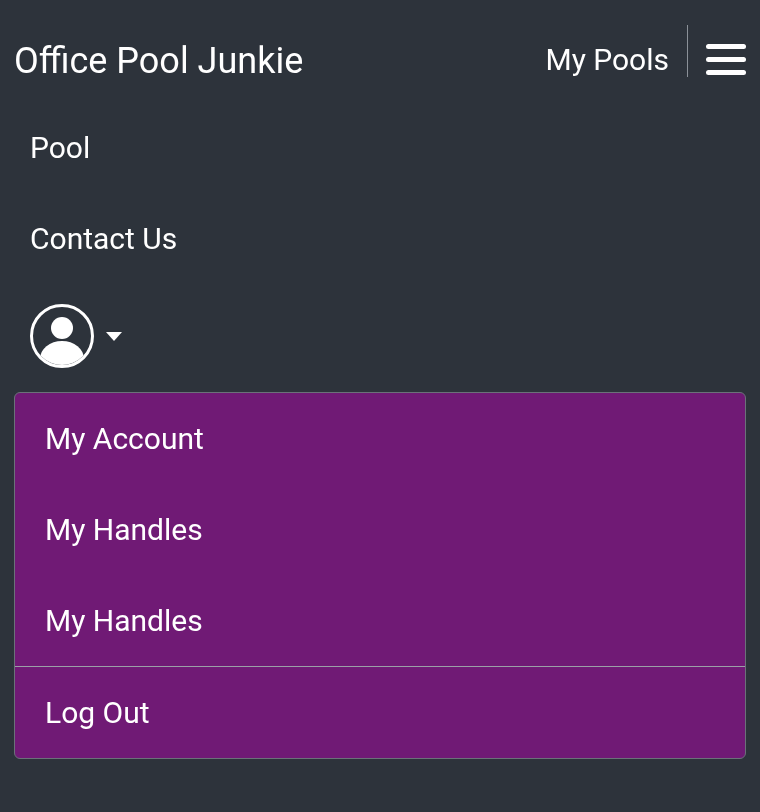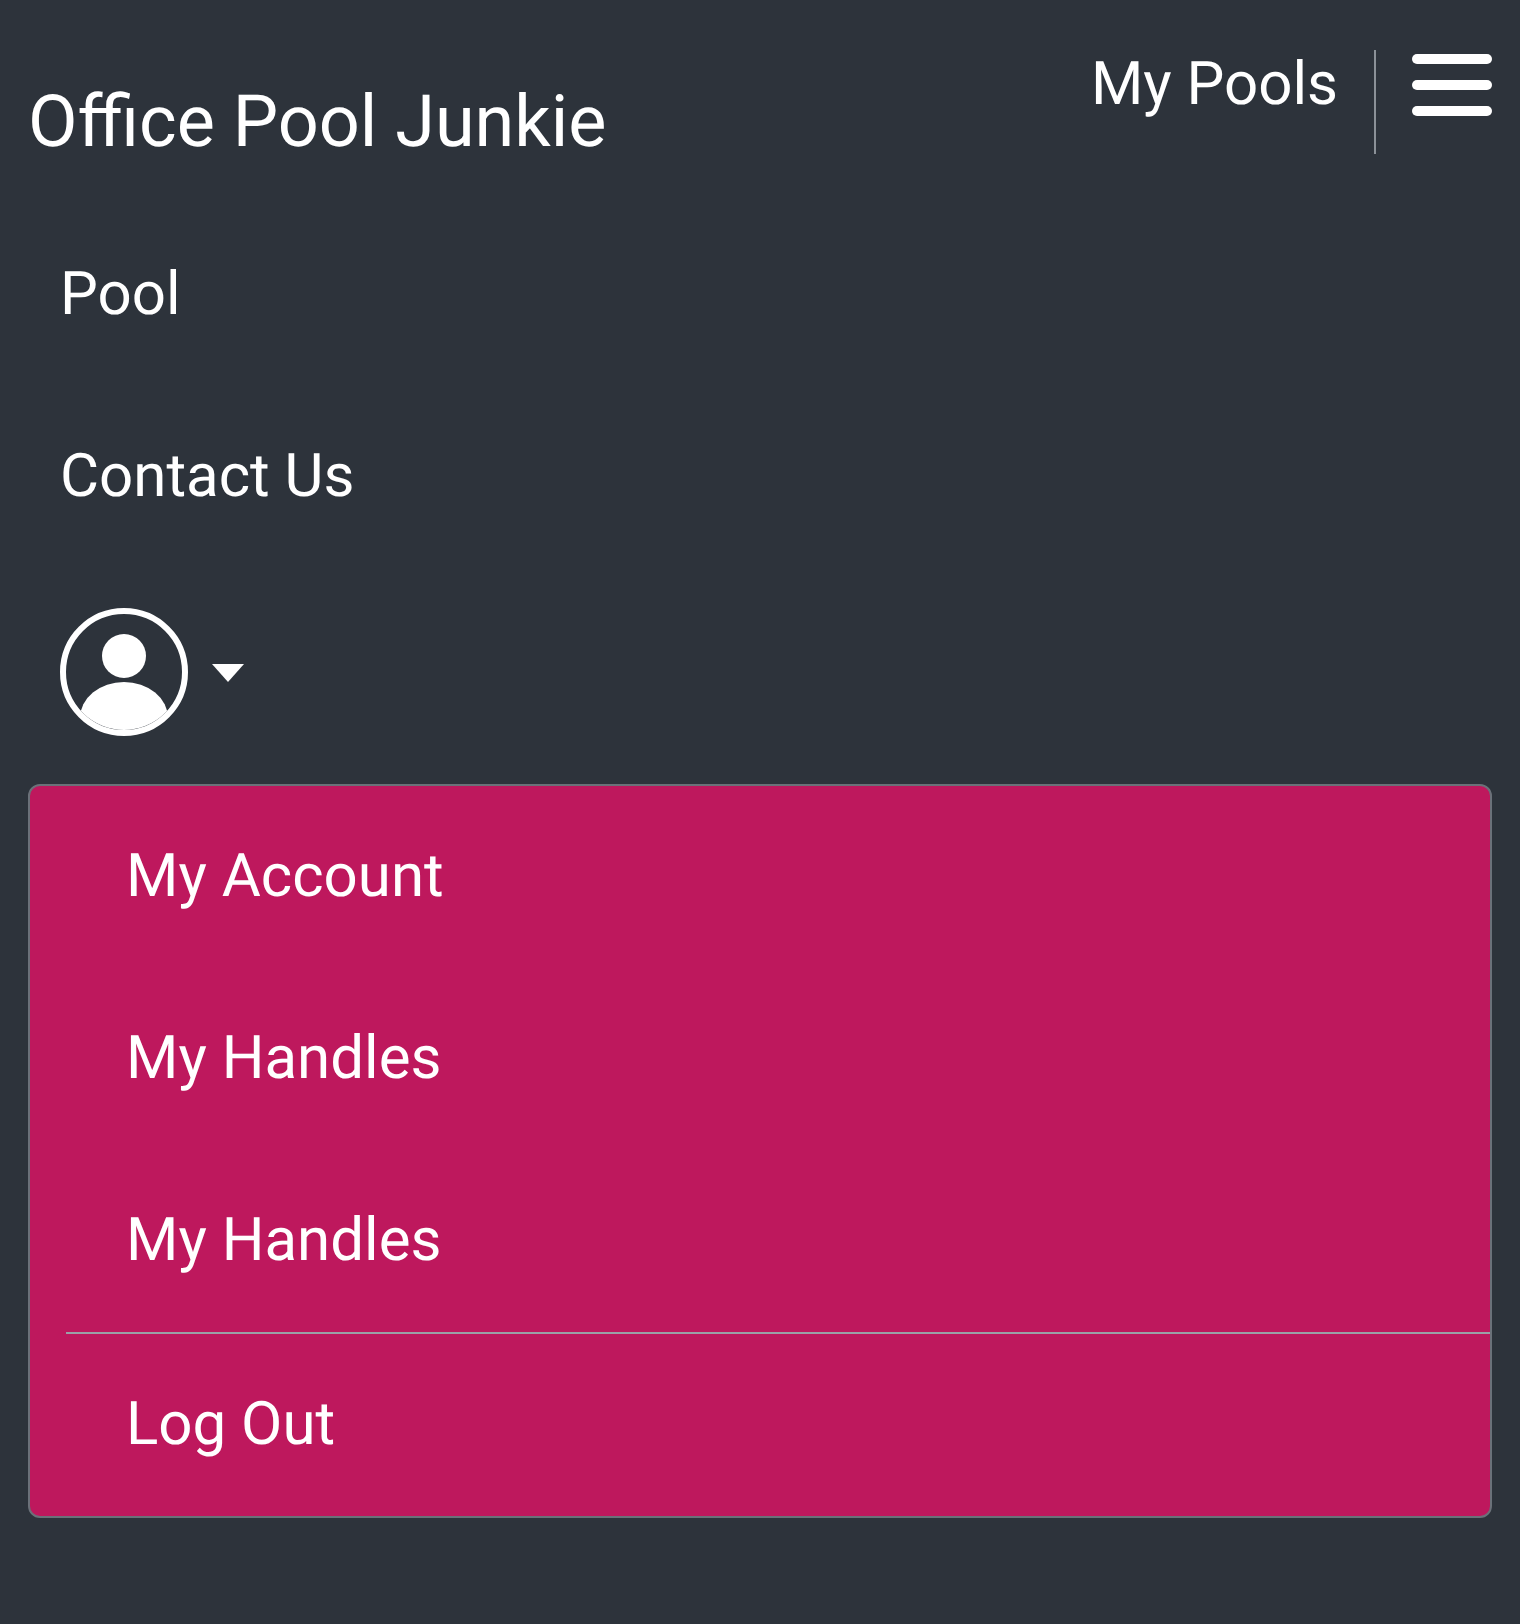--- a/index.html
+++ b/index.html
@@ -22,21 +22,21 @@
       padding: 20px 14px 20px 14px;
     }
     .site-title {
       font-size: 36px;
       font-weight: 400;
       color: #ffffff;
       margin-top: 20px;
     }
     .header-right {
       display: flex;
-      align-items: flex-start;
+      align-items: flex-end;
       gap: 18px;
     }
     .my-pools-link {
       font-size: 30px;
       font-weight: 400;
       color: #ffffff;
       cursor: pointer;
     }
     .divider-vertical {
       width: 1px;
@@ -104,25 +104,24 @@
     .caret-down {
       width: 0;
       height: 0;
       border-left: 8px solid transparent;
       border-right: 8px solid transparent;
       border-top: 9px solid #ffffff;
       margin-left: 4px;
     }
     .dropdown-panel {
       margin: 0 14px;
-      background-color: #be185d;
+      background-color: #701a75;
       border: 1px solid #6b7179;
       border-radius: 6px;
       overflow: hidden;
-      padding-left: 18px;
     }
     .dropdown-item {
       padding: 28px 30px;
       font-size: 30px;
       font-weight: 400;
       color: #ffffff;
       cursor: pointer;
     }
     .dropdown-divider {
       height: 1px;

